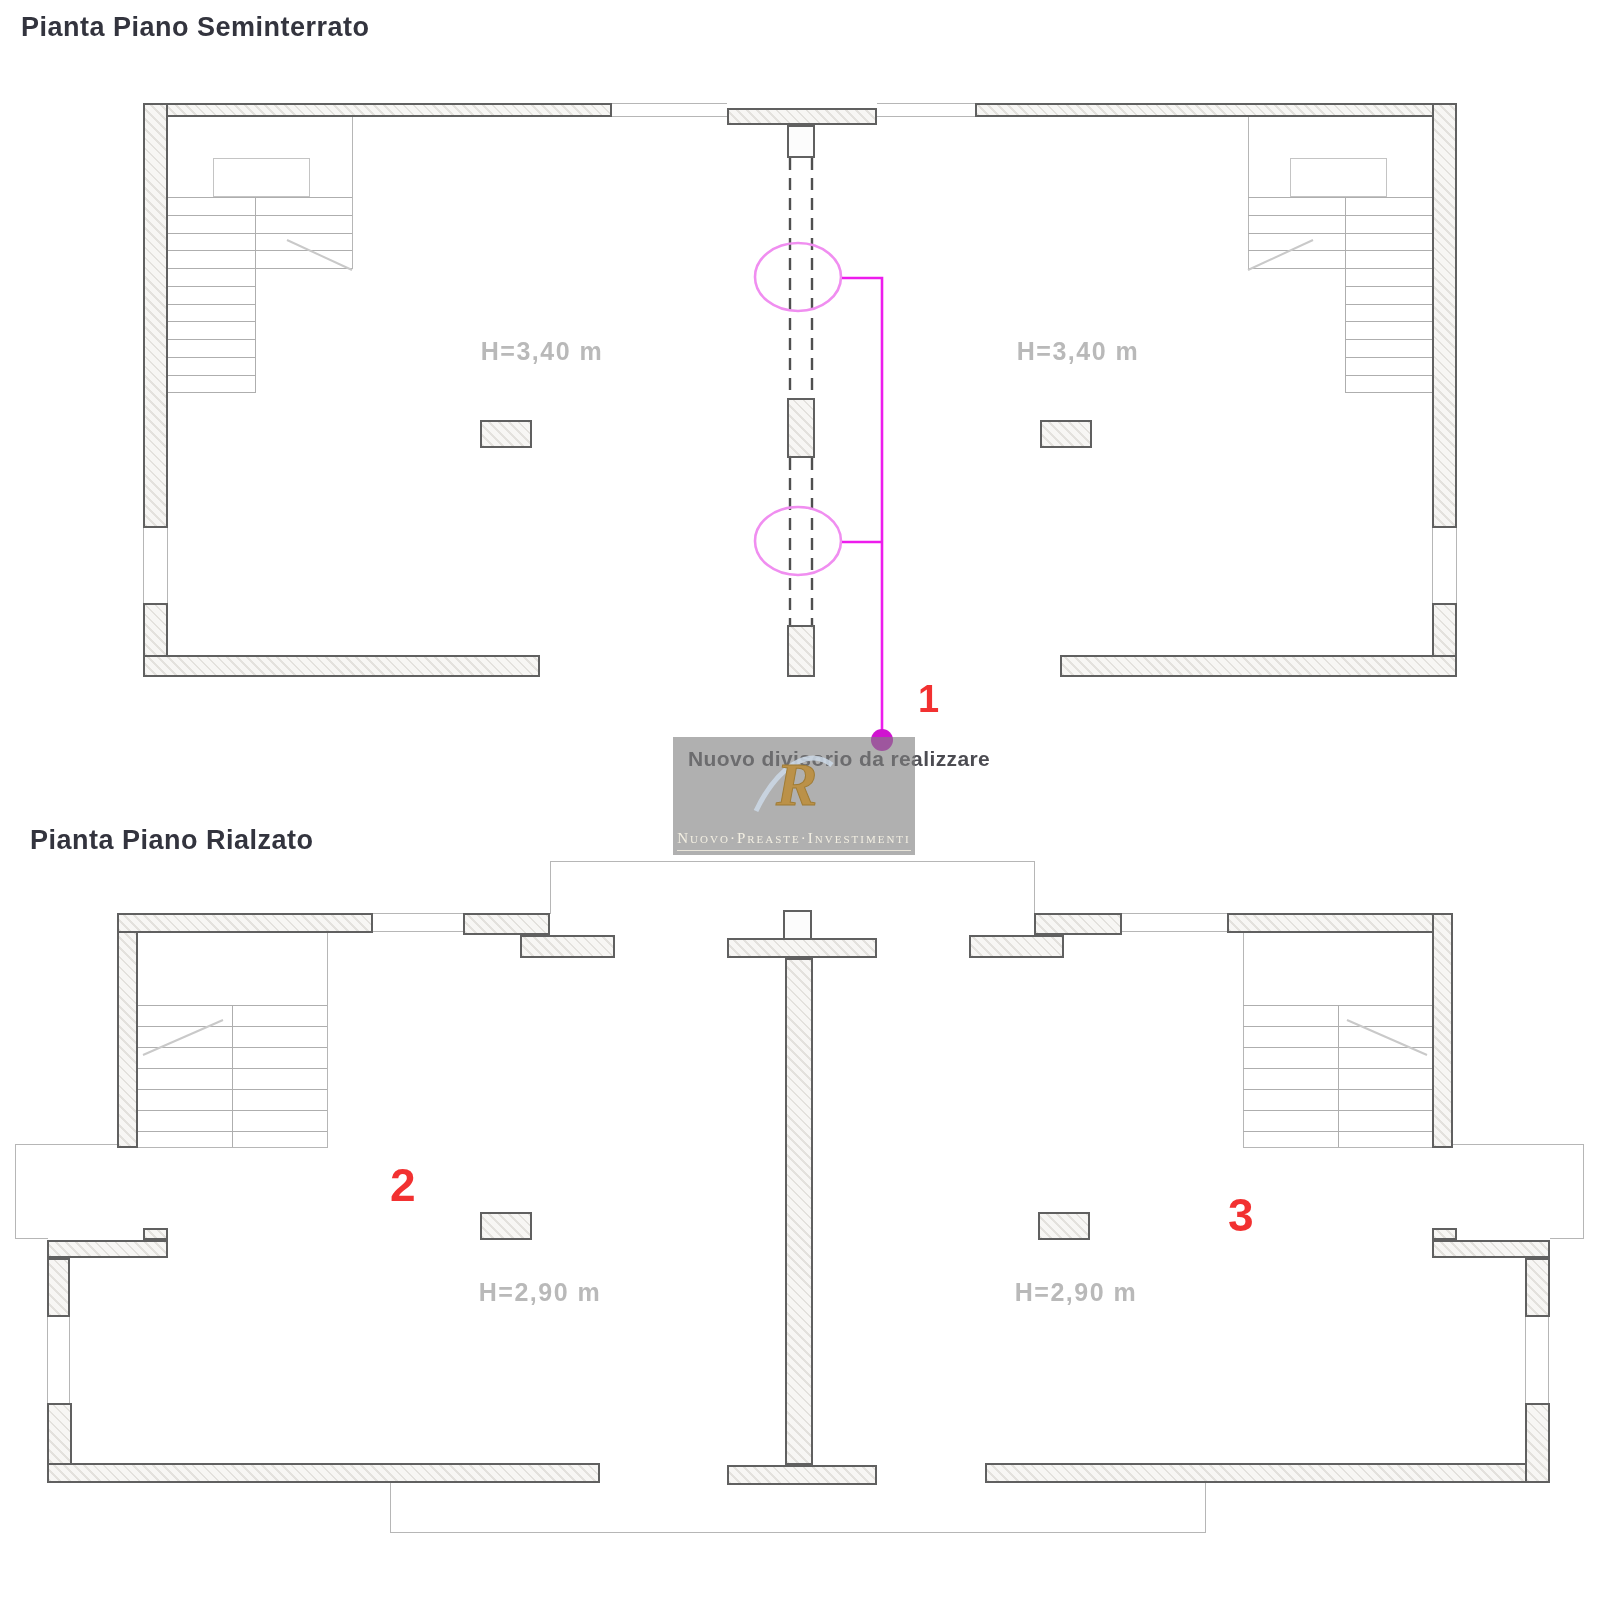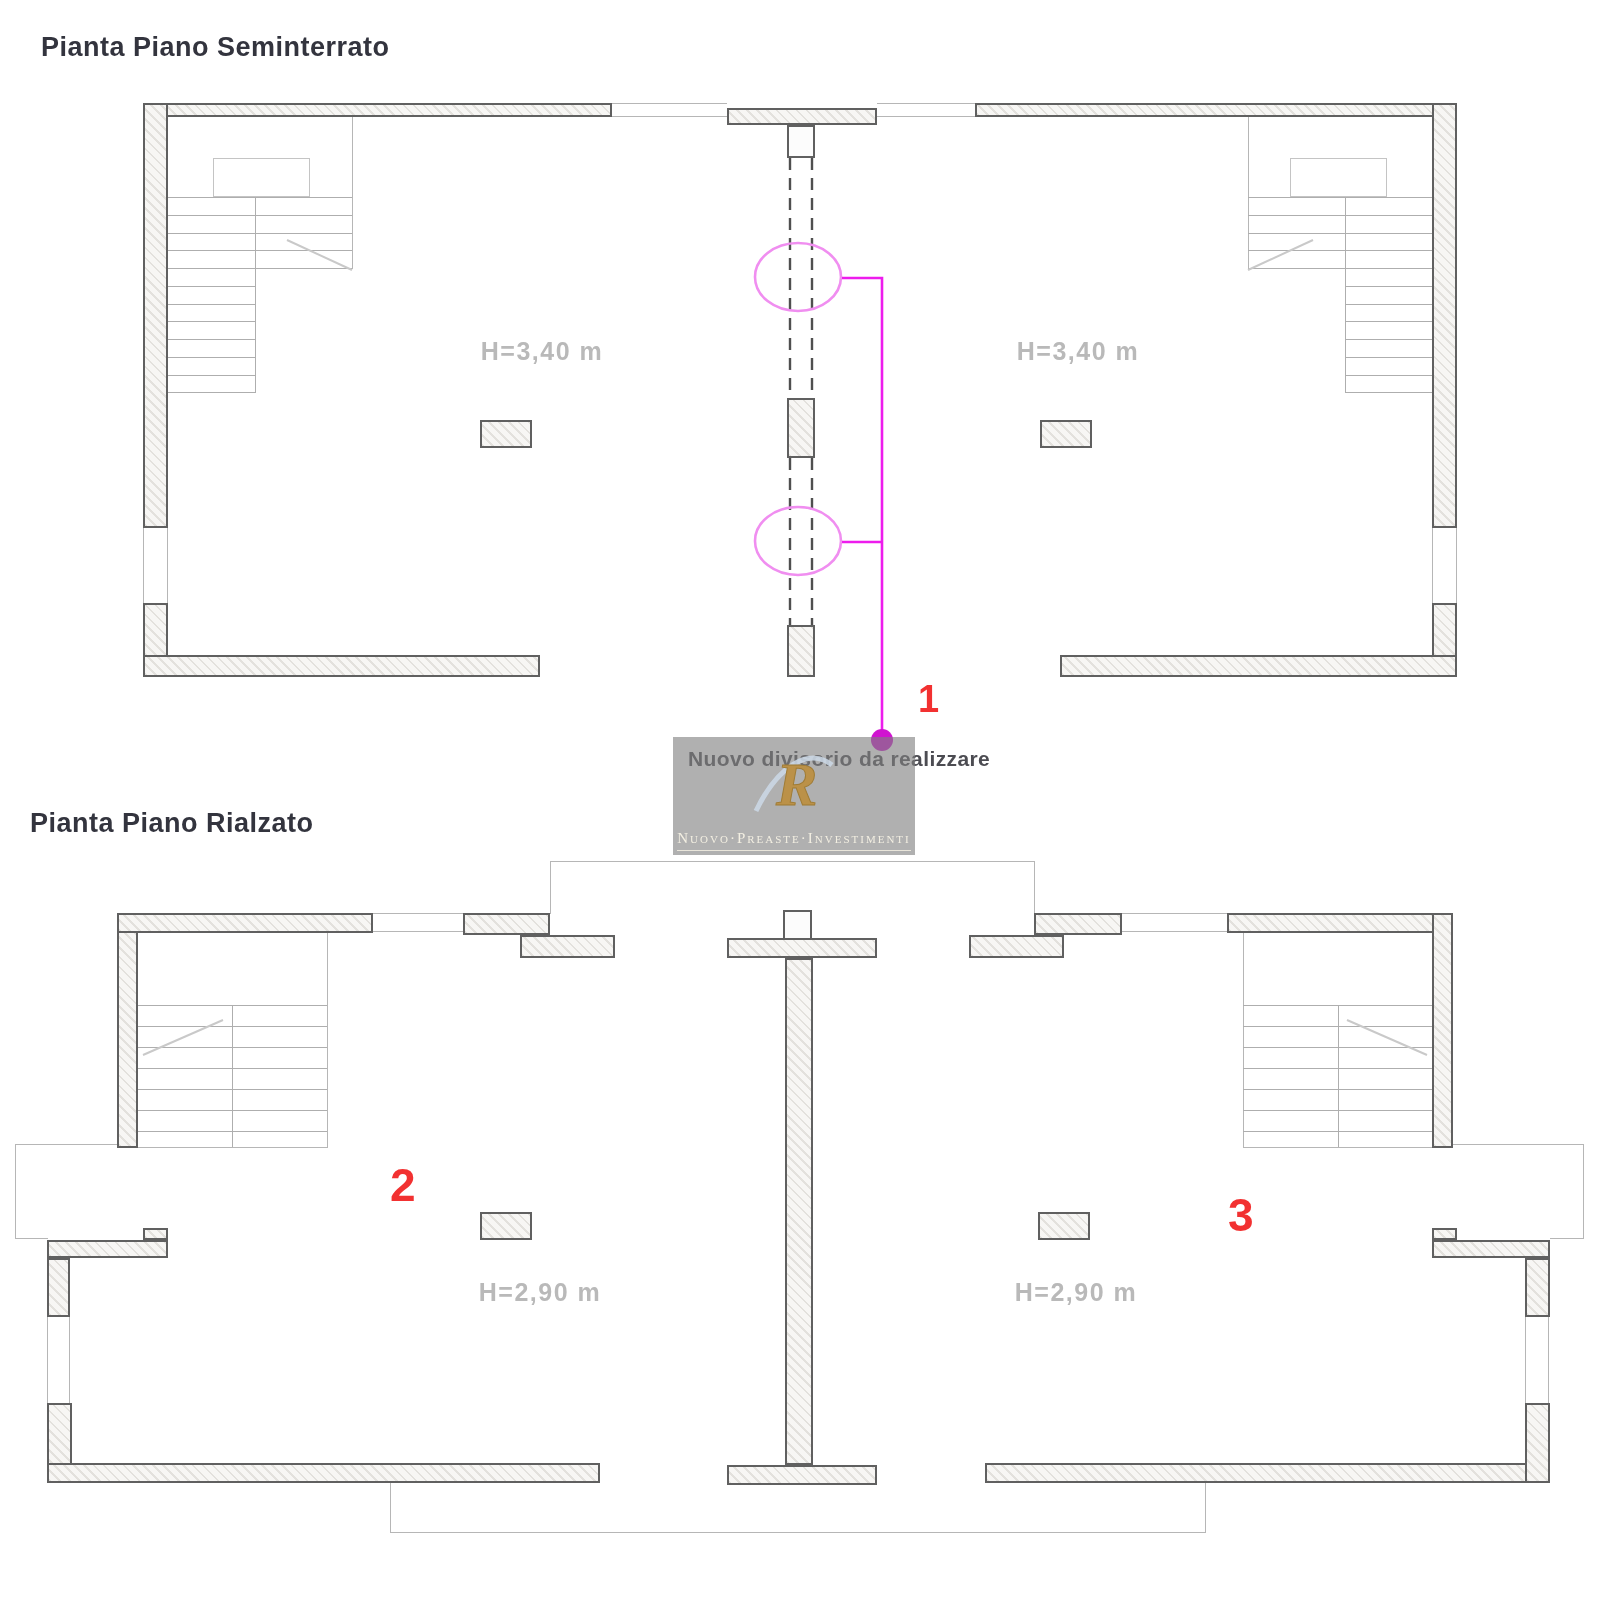--- a/index.html
+++ b/index.html
@@ -180,22 +180,22 @@
       <ellipse cx="798" cy="541" rx="43" ry="34"></ellipse>
     </g>
 
     <g>
       <path d="M842 278 H882 V740" fill="none" stroke="#ed1ced" stroke-width="2.6"></path>
       <path d="M842 542 H882" fill="none" stroke="#ed1ced" stroke-width="2.6"></path>
       <circle cx="882" cy="740" r="11" fill="#d013d0"></circle>
     </g>
   </svg>
 
-  <div class="title" style="left:41px;top:12px;margin-top:20px;">Pianta Piano Seminterrato</div>
-  <div class="title" style="left:30px;top:808px;">Pianta Piano Rialzato</div>
+  <div class="title" style="left:21px;top:12px;">Pianta Piano Seminterrato</div>
+  <div class="title" style="left:30px;top:825px;">Pianta Piano Rialzato</div>
 
   <div class="hlabel" style="left:432px;top:337px;">H=3,40 m</div>
   <div class="hlabel" style="left:968px;top:337px;">H=3,40 m</div>
   <div class="hlabel" style="left:430px;top:1278px;">H=2,90 m</div>
   <div class="hlabel" style="left:966px;top:1278px;">H=2,90 m</div>
 
   <div class="note" style="left:688px;top:747px;text-align:right;">Nuovo divisorio da realizzare</div>
 
   <div class="red" style="left:918px;top:680px;font-size:38px;">1</div>
   <div class="red" style="left:390px;top:1162px;font-size:46px;">2</div>

